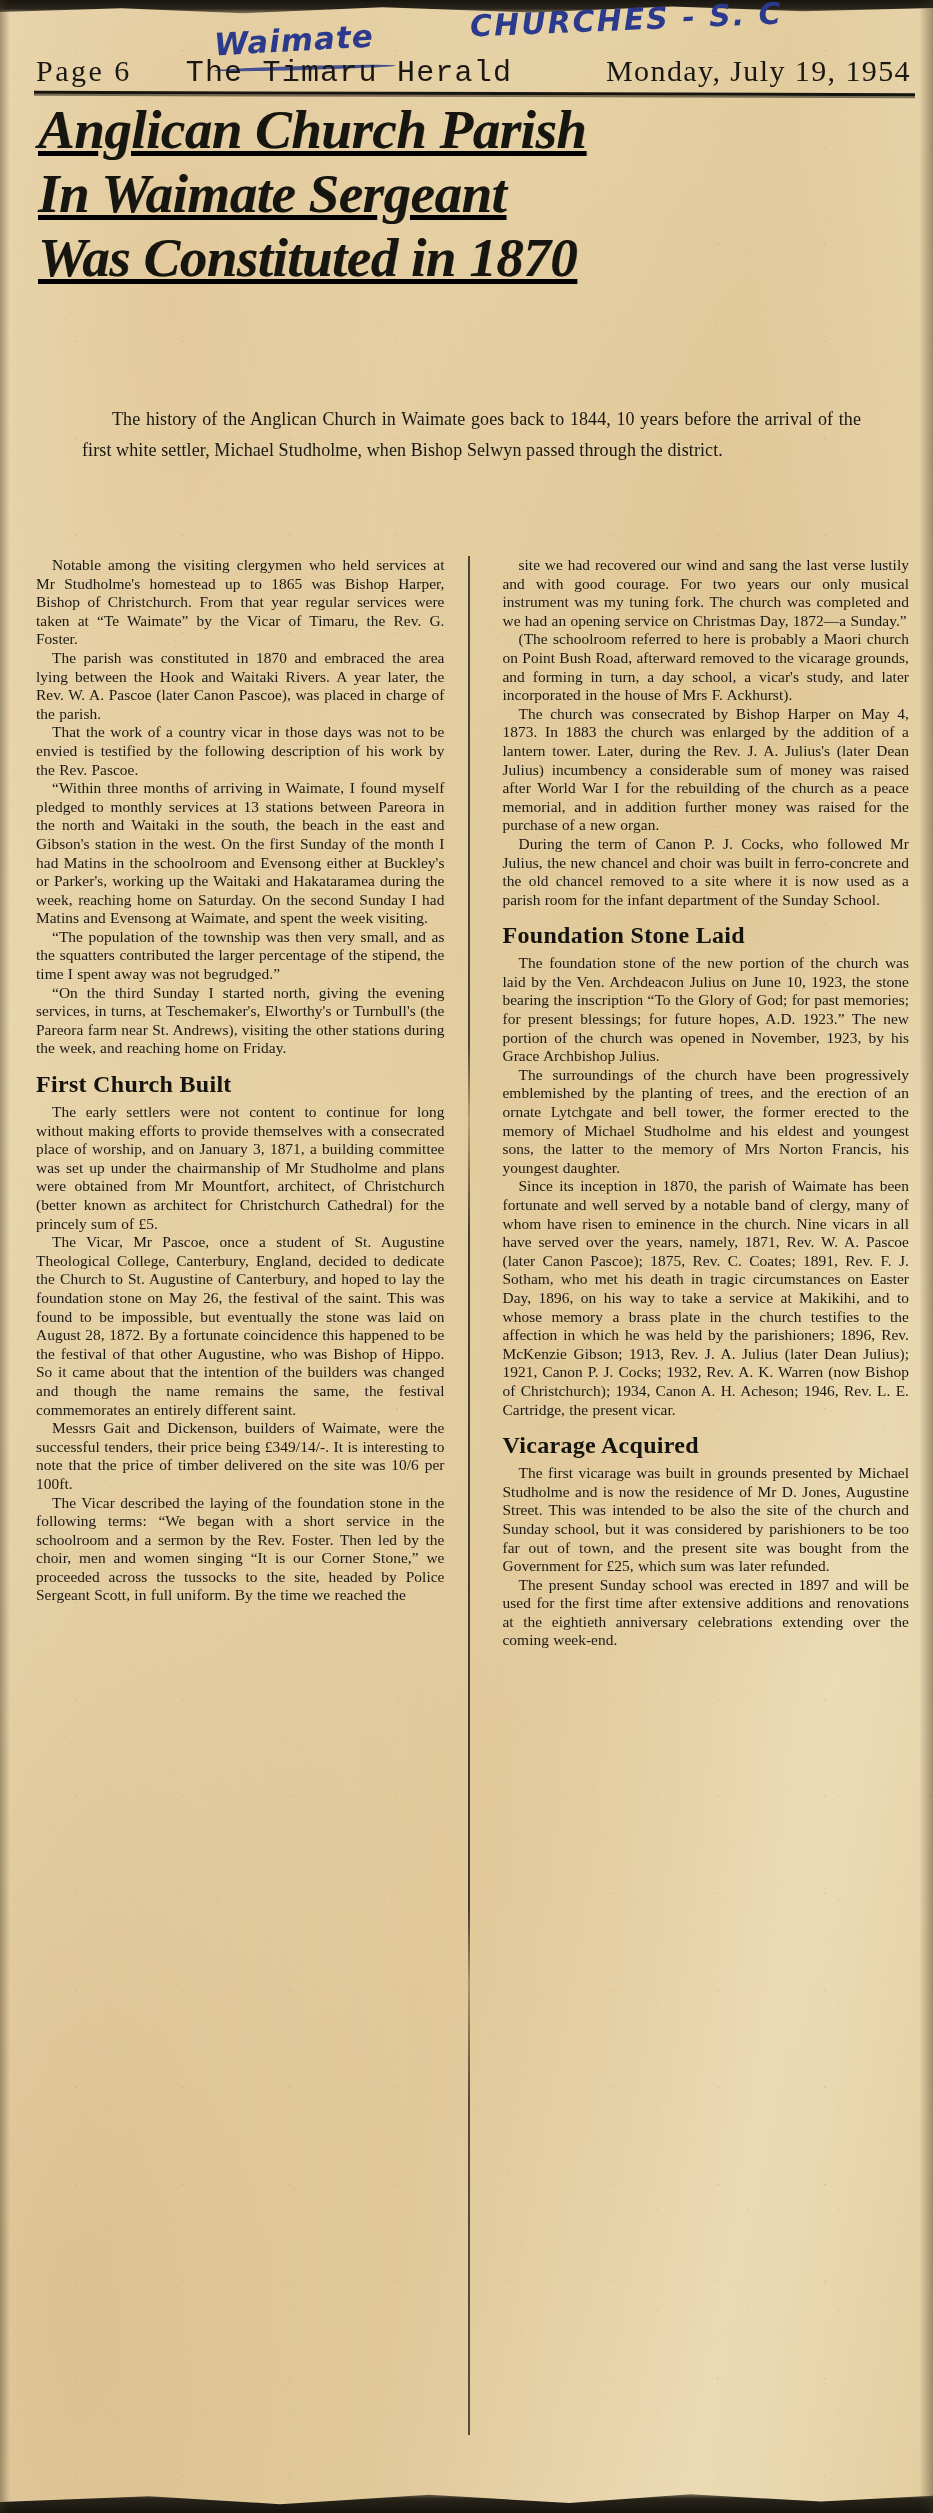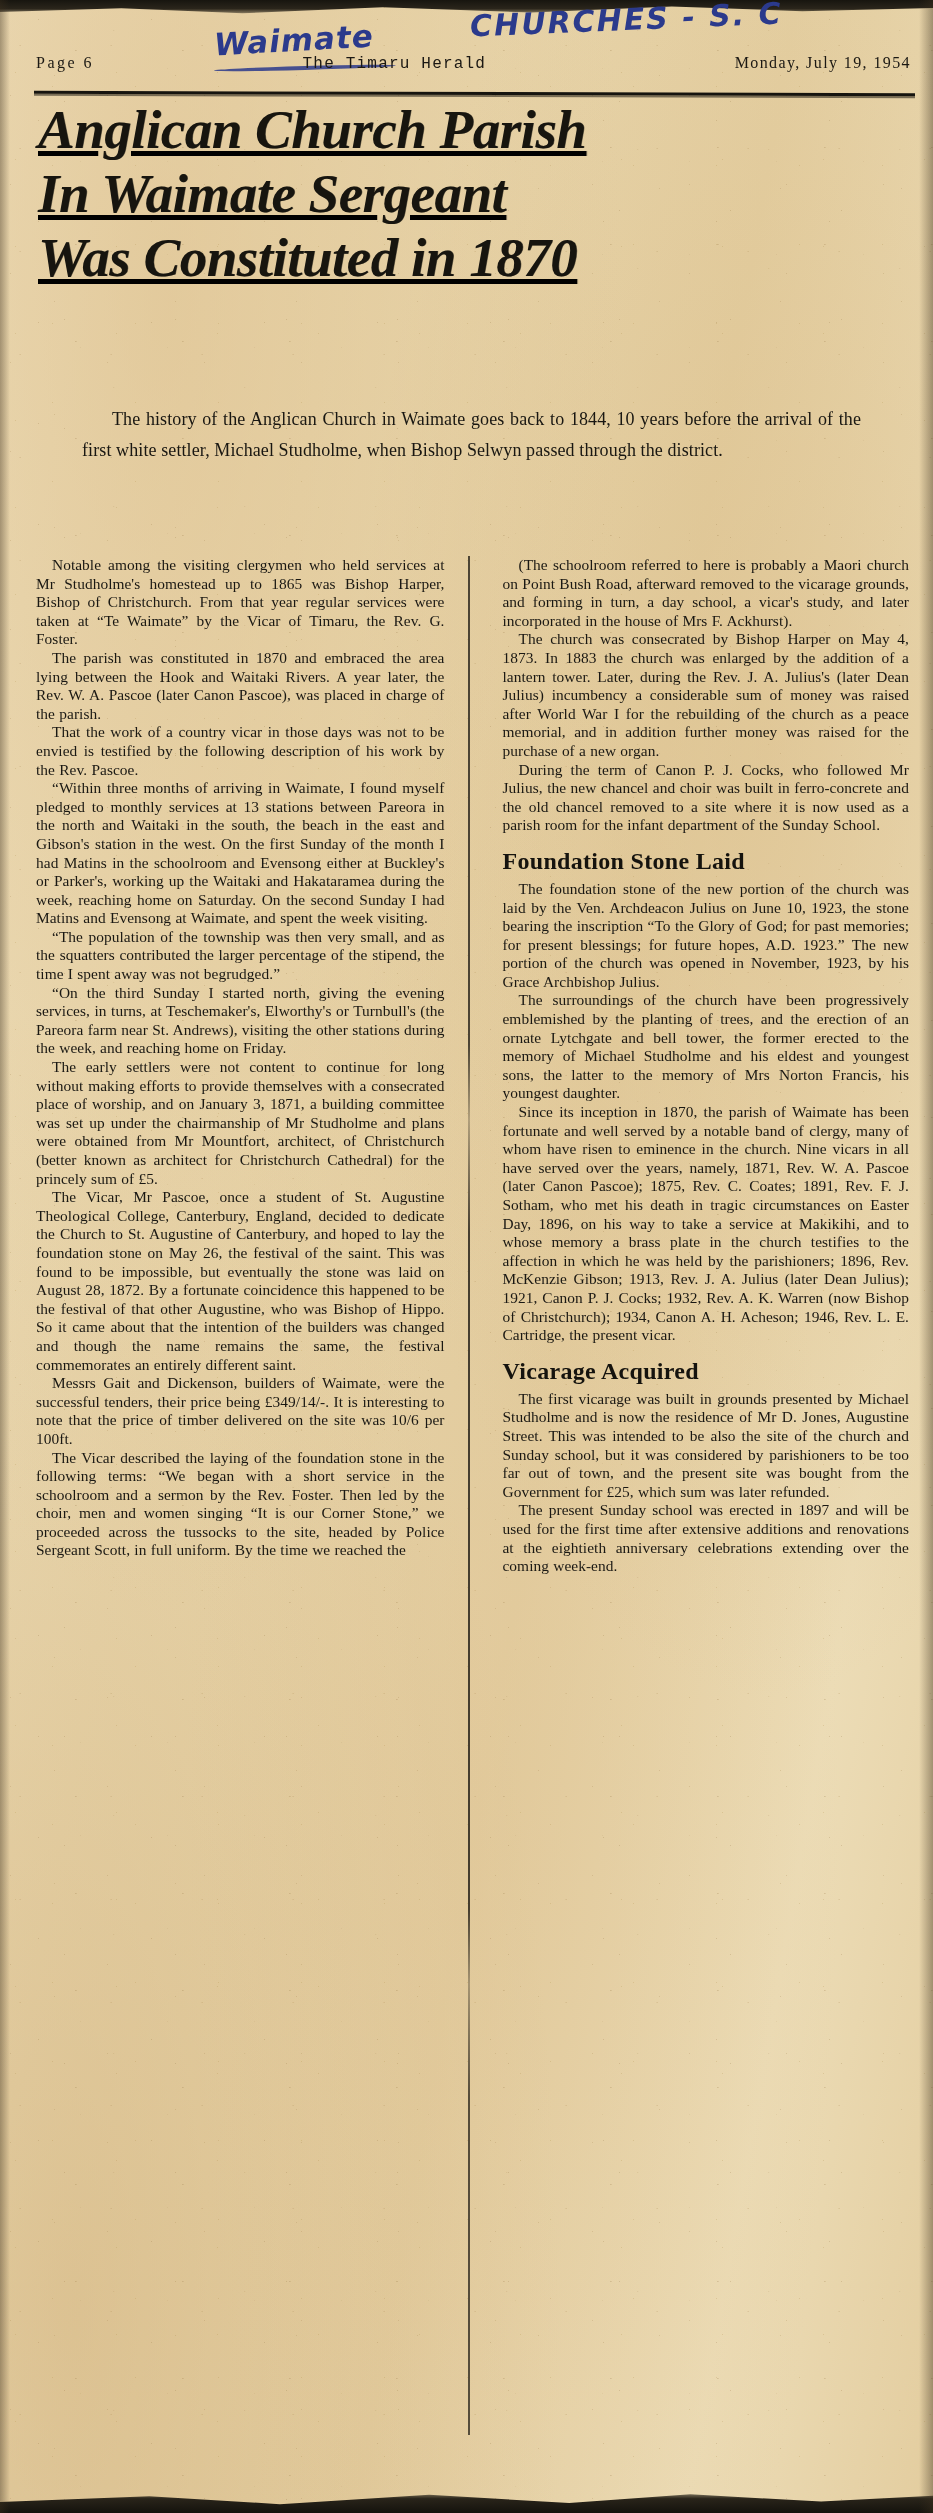--- a/index.html
+++ b/index.html
@@ -94,21 +94,21 @@
   }
 
   
   #masthead {
     position: absolute;
     top: 54px; left: 36px; right: 22px;
     display: flex;
     align-items: baseline;
     font-family: "Liberation Serif", serif;
     color: #1b1813;
-    font-size: 16px;
+    font-size: 30px;
     letter-spacing: .6px;
     justify-content: center;
   }
   #masthead .mh-page   { flex: 0 0 auto; letter-spacing: 2.5px; }
   #masthead .mh-title  { flex: 1 1 auto; text-align: center; letter-spacing: 1.2px; padding-right: 40px; font-family: Liberation Mono, monospace;}
   #masthead .mh-date   { flex: 0 0 auto; letter-spacing: 1.4px; }
   #rule-masthead {
     position: absolute;
     top: 92px; left: 34px; right: 18px;
     height: 3px;
@@ -234,28 +234,30 @@
   <div id="columns">
 
     <div class="col left">
       <p>Notable among the visiting clergymen who held services at Mr Studholme's homestead up to 1865 was Bishop Harper, Bishop of Christchurch. From that year regular services were taken at “Te Waimate” by the Vicar of Timaru, the Rev. G. Foster.</p>
       <p>The parish was constituted in 1870 and embraced the area lying between the Hook and Waitaki Rivers. A year later, the Rev. W. A. Pascoe (later Canon Pascoe), was placed in charge of the parish.</p>
       <p>That the work of a country vicar in those days was not to be envied is testified by the following description of his work by the Rev. Pascoe.</p>
       <p>“Within three months of arriving in Waimate, I found myself pledged to monthly services at 13 stations between Pareora in the north and Waitaki in the south, the beach in the east and Gibson's station in the west. On the first Sunday of the month I had Matins in the schoolroom and Evensong either at Buckley's or Parker's, working up the Waitaki and Hakataramea during the week, reaching home on Saturday. On the second Sunday I had Matins and Evensong at Waimate, and spent the week visiting.</p>
       <p>“The population of the township was then very small, and as the squatters contributed the larger percentage of the stipend, the time I spent away was not begrudged.”</p>
       <p>“On the third Sunday I started north, giving the evening services, in turns, at Teschemaker's, Elworthy's or Turnbull's (the Pareora farm near St. Andrews), visiting the other stations during the week, and reaching home on Friday.</p>
 
+      <h2>First Church Built</h2>
 
       <p>The early settlers were not content to continue for long without making efforts to provide themselves with a consecrated place of worship, and on January 3, 1871, a building committee was set up under the chairmanship of Mr Studholme and plans were obtained from Mr Mountfort, architect, of Christchurch (better known as architect for Christchurch Cathedral) for the princely sum of £5.</p>
       <p>The Vicar, Mr Pascoe, once a student of St. Augustine Theological College, Canterbury, England, decided to dedicate the Church to St. Augustine of Canterbury, and hoped to lay the foundation stone on May 26, the festival of the saint. This was found to be impossible, but eventually the stone was laid on August 28, 1872. By a fortunate coincidence this happened to be the festival of that other Augustine, who was Bishop of Hippo. So it came about that the intention of the builders was changed and though the name remains the same, the festival commemorates an entirely different saint.</p>
       <p>Messrs Gait and Dickenson, builders of Waimate, were the successful tenders, their price being £349/14/-. It is interesting to note that the price of timber delivered on the site was 10/6 per 100ft.</p>
       <p>The Vicar described the laying of the foundation stone in the following terms: “We began with a short service in the schoolroom and a sermon by the Rev. Foster. Then led by the choir, men and women singing “It is our Corner Stone,” we proceeded across the tussocks to the site, headed by Police Sergeant Scott, in full uniform. By the time we reached the</p>
     </div>
 
     <div class="col right">
+      <p>site we had recovered our wind and sang the last verse lustily and with good courage. For two years our only musical instrument was my tuning fork. The church was completed and we had an opening service on Christmas Day, 1872—a Sunday.”</p>
       <p>(The schoolroom referred to here is probably a Maori church on Point Bush Road, afterward removed to the vicarage grounds, and forming in turn, a day school, a vicar's study, and later incorporated in the house of Mrs F. Ackhurst).</p>
       <p>The church was consecrated by Bishop Harper on May 4, 1873. In 1883 the church was enlarged by the addition of a lantern tower. Later, during the Rev. J. A. Julius's (later Dean Julius) incumbency a considerable sum of money was raised after World War I for the rebuilding of the church as a peace memorial, and in addition further money was raised for the purchase of a new organ.</p>
       <p>During the term of Canon P. J. Cocks, who followed Mr Julius, the new chancel and choir was built in ferro-concrete and the old chancel removed to a site where it is now used as a parish room for the infant department of the Sunday School.</p>
 
       <h2>Foundation Stone Laid</h2>
 
       <p>The foundation stone of the new portion of the church was laid by the Ven. Archdeacon Julius on June 10, 1923, the stone bearing the inscription “To the Glory of God; for past memories; for present blessings; for future hopes, A.D. 1923.” The new portion of the church was opened in November, 1923, by his Grace Archbishop Julius.</p>
       <p>The surroundings of the church have been progressively emblemished by the planting of trees, and the erection of an ornate Lytchgate and bell tower, the former erected to the memory of Michael Studholme and his eldest and youngest sons, the latter to the memory of Mrs Norton Francis, his youngest daughter.</p>
       <p>Since its inception in 1870, the parish of Waimate has been fortunate and well served by a notable band of clergy, many of whom have risen to eminence in the church. Nine vicars in all have served over the years, namely, 1871, Rev. W. A. Pascoe (later Canon Pascoe); 1875, Rev. C. Coates; 1891, Rev. F. J. Sotham, who met his death in tragic circumstances on Easter Day, 1896, on his way to take a service at Makikihi, and to whose memory a brass plate in the church testifies to the affection in which he was held by the parishioners; 1896, Rev. McKenzie Gibson; 1913, Rev. J. A. Julius (later Dean Julius); 1921, Canon P. J. Cocks; 1932, Rev. A. K. Warren (now Bishop of Christchurch); 1934, Canon A. H. Acheson; 1946, Rev. L. E. Cartridge, the present vicar.</p>
 

